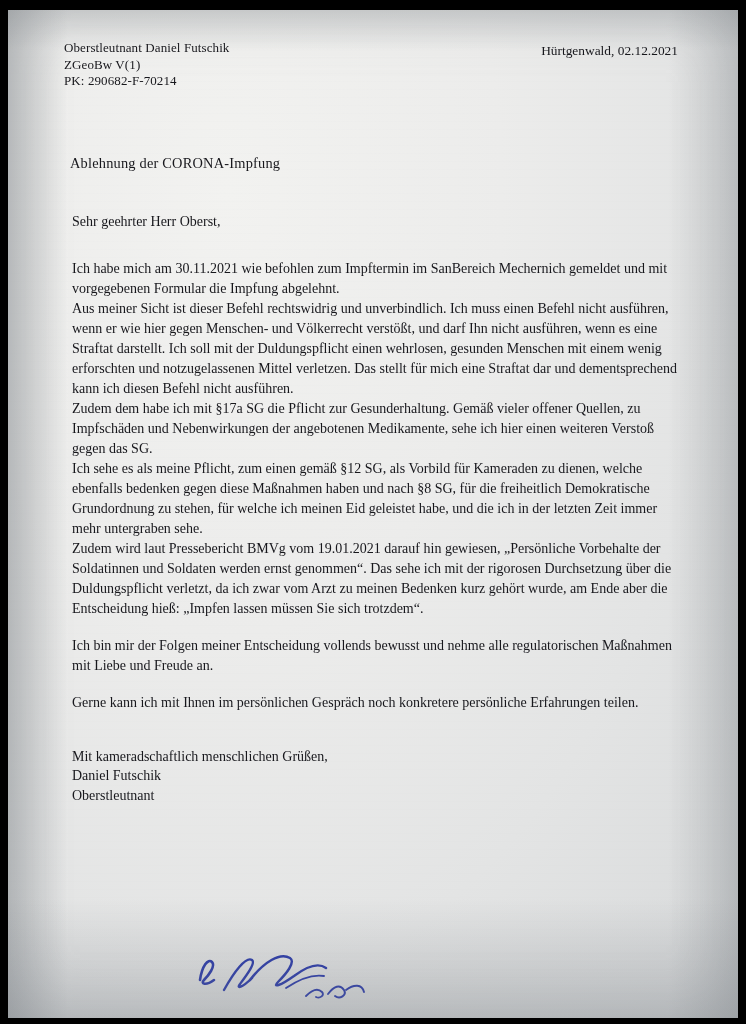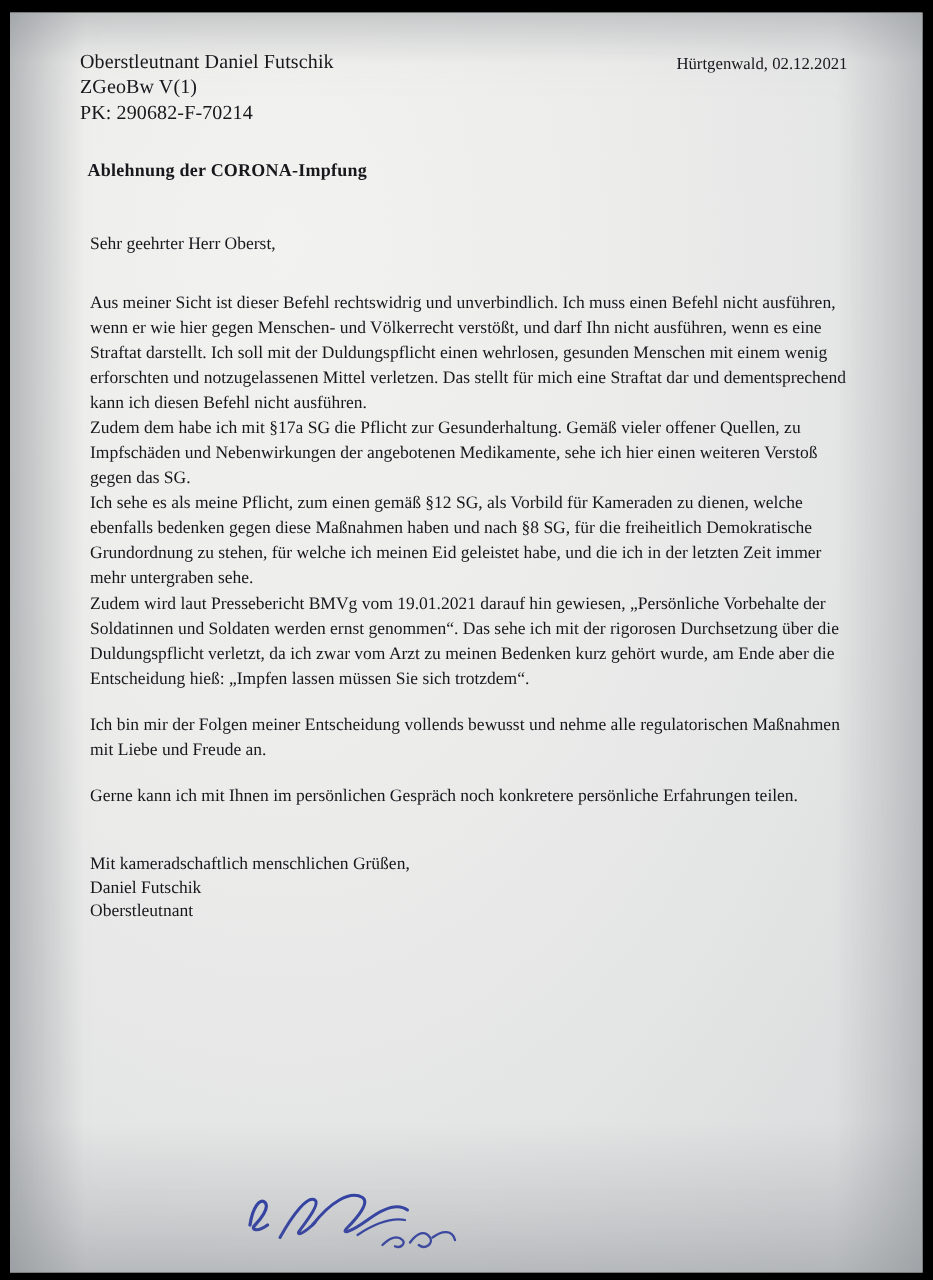--- a/index.html
+++ b/index.html
@@ -69,44 +69,44 @@
     font-size: 13.4px;
     line-height: 1.30;
   }
 
   .header-row {
     display: flex;
     justify-content: space-between;
     align-items: flex-start;
   }
   .sender {
-    font-size: 16px;
+    font-size: 13px;
     line-height: 1.28;
     white-space: pre-line;
     letter-spacing: 0.1px;
   }
   .place-date {
     font-size: 13.4px;
     padding-top: 2px;
     padding-right: 24px;
     white-space: nowrap;
   }
 
   .recipient {
     margin-top: 50px;
     margin-left: 4px;
     font-size: 13.8px;
     line-height: 1.33;
     white-space: pre-line;
   }
 
   .subject {
-    margin-top: 27px;
+    margin-top: 64px;
     margin-left: 6px;
-    font-weight: bold;
+    font-weight: normal;
     font-size: 14.4px;
     letter-spacing: 0.2px;
   }
 
   .salutation {
     margin-top: 40px;
     margin-left: 8px;
     font-size: 14px;
   }
 
@@ -169,20 +169,21 @@
         <div class="sender"><span>Oberstleutnant Daniel Futschik</span><br><span>ZGeoBw V(1)</span><br><span>PK: 290682-F-70214</span></div>
         <div class="place-date">Hürtgenwald, 02.12.2021</div>
       </div>
 
 
       <div class="subject">Ablehnung der CORONA-Impfung</div>
 
       <div class="salutation">Sehr geehrter Herr Oberst,</div>
 
       <div class="body">
+        <p>Ich habe mich am 30.11.2021 wie befohlen zum Impftermin im SanBereich Mechernich gemeldet und mit vorgegebenen Formular die Impfung abgelehnt.</p>
         <p>Aus meiner Sicht ist dieser Befehl rechtswidrig und unverbindlich. Ich muss einen Befehl nicht ausführen, wenn er wie hier gegen Menschen- und Völkerrecht verstößt, und darf Ihn nicht ausführen, wenn es eine Straftat darstellt. Ich soll mit der Duldungspflicht einen wehrlosen, gesunden Menschen mit einem wenig erforschten und notzugelassenen Mittel verletzen. Das stellt für mich eine Straftat dar und dementsprechend kann ich diesen Befehl nicht ausführen.</p>
         <p>Zudem dem habe ich mit §17a SG die Pflicht zur Gesunderhaltung. Gemäß vieler offener Quellen, zu Impfschäden und Nebenwirkungen der angebotenen Medikamente, sehe ich hier einen weiteren Verstoß gegen das SG.</p>
         <p>Ich sehe es als meine Pflicht, zum einen gemäß §12 SG, als Vorbild für Kameraden zu dienen, welche ebenfalls bedenken gegen diese Maßnahmen haben und nach §8 SG, für die freiheitlich Demokratische Grundordnung zu stehen, für welche ich meinen Eid geleistet habe, und die ich in der letzten Zeit immer mehr untergraben sehe.</p>
         <p>Zudem wird laut Pressebericht BMVg vom 19.01.2021 darauf hin gewiesen, „Persönliche Vorbehalte der Soldatinnen und Soldaten werden ernst genommen“. Das sehe ich mit der rigorosen Durchsetzung über die Duldungspflicht verletzt, da ich zwar vom Arzt zu meinen Bedenken kurz gehört wurde, am Ende aber die Entscheidung hieß: „Impfen lassen müssen Sie sich trotzdem“.</p>
         <p class="gap">Ich bin mir der Folgen meiner Entscheidung vollends bewusst und nehme alle regulatorischen Maßnahmen mit Liebe und Freude an.</p>
         <p class="gap">Gerne kann ich mit Ihnen im persönlichen Gespräch noch konkretere persönliche Erfahrungen teilen.</p>
       </div>
 
       <div class="closing"><span>Mit kameradschaftlich menschlichen Grüßen,</span><br><span>Daniel Futschik</span><br><span>Oberstleutnant</span></div>
 

